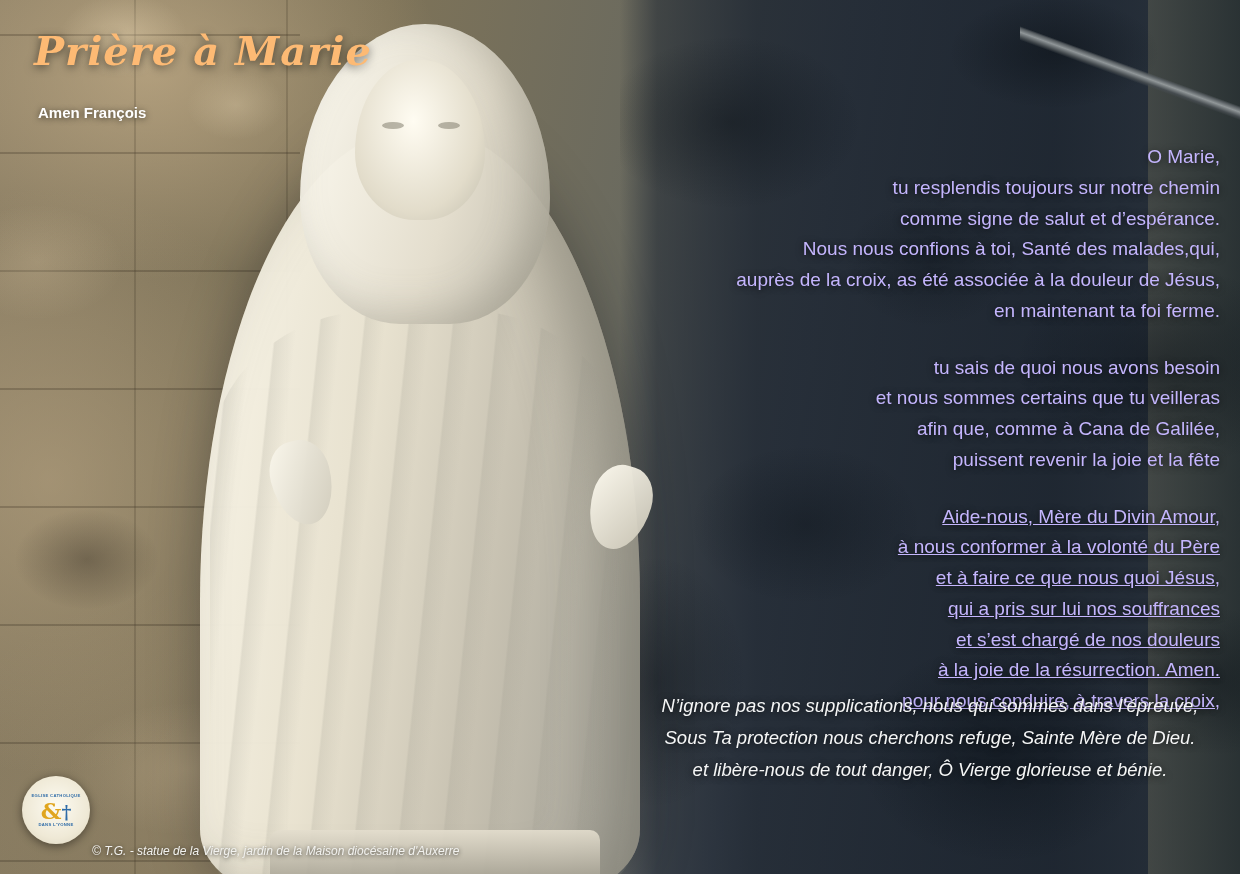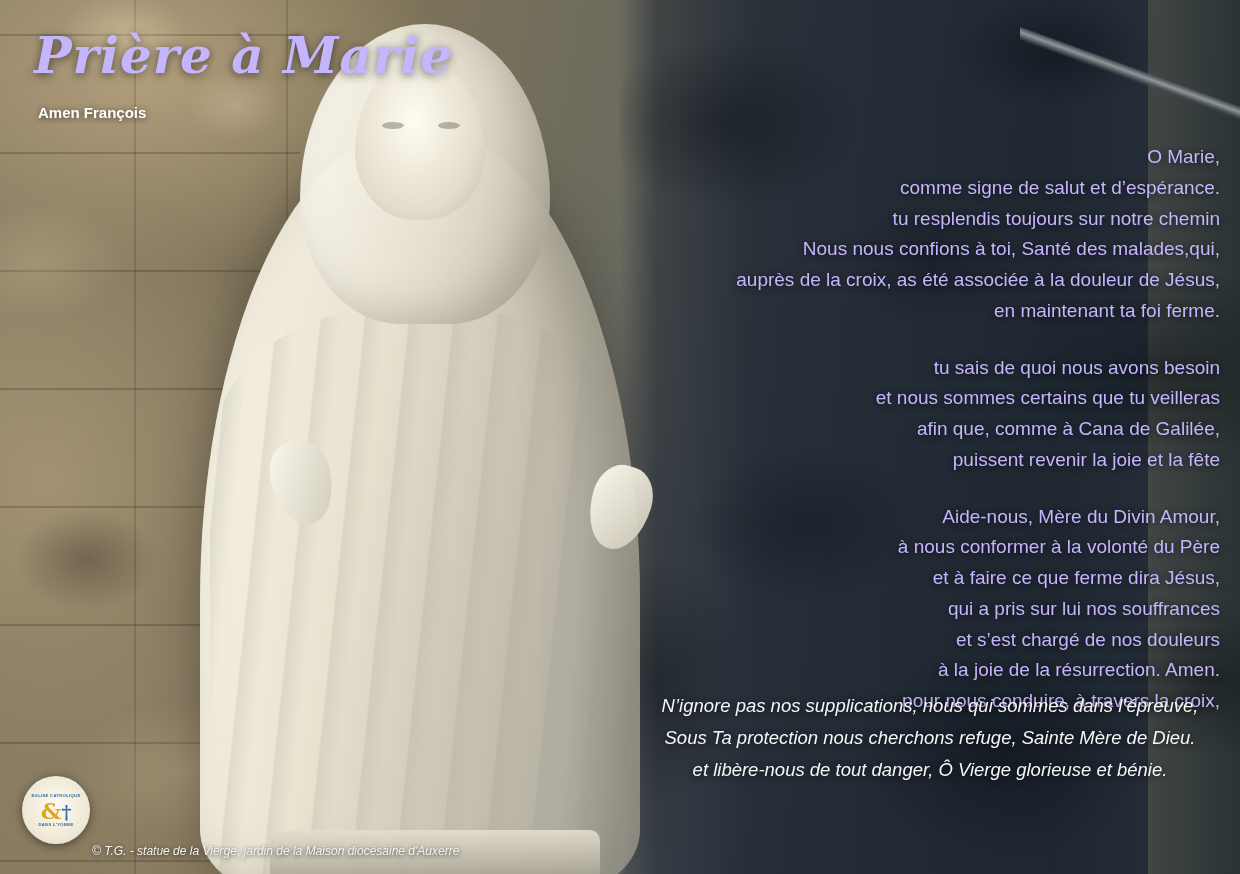--- a/index.html
+++ b/index.html
@@ -149,27 +149,27 @@
     left: 120px; top: 820px;
     width: 330px; height: 60px;
     background: linear-gradient(180deg, rgba(228,222,206,.9), rgba(150,146,132,.8));
     border-radius: 10px;
   }
 
   
   .title {
     position: absolute;
     left: 34px; top: 30px;
-    font-size: 50px;
+    font-size: 40px;
     line-height: 1.05;
     font-family: "DejaVu Serif", serif;
     font-style: italic;
     font-weight: 700;
     letter-spacing: 1px;
-    color: #c4b5fd;
+    color: #fdba74;
     text-shadow: 0 2px 10px rgba(0,0,0,.55);
     white-space: nowrap;
   }
   .subtitle {
     position: absolute;
     left: 38px; top: 104px;
     font-size: 15px;
     font-weight: 700;
     color: #ffffff;
     text-shadow: 0 1px 6px rgba(0,0,0,.6);
@@ -180,21 +180,21 @@
     left: 640px;
     top: 142px;
     width: 580px;
     text-align: right;
     font-size: 19px;
     line-height: 1.62;
     color: #c4b5fd;
     text-shadow: 0 1px 7px rgba(0,0,0,.7);
   }
   .stanza { margin: 0 0 26px 0; }
-  .stanza:last-child { margin-bottom: 16px; }
+  .stanza:last-child { margin-bottom: 16px; text-decoration: underline; }
   .stanza .line { display: block; }
 
   .closing {
     position: absolute;
     left: 636px;
     top: 690px;
     width: 588px;
     text-align: center;
     font-size: 18.5px;
     line-height: 1.72;
@@ -277,36 +277,36 @@
     <div class="st-hand-r"></div>
     <div class="st-base"></div>
   </div>
 
   <div class="title">Prière à Marie</div>
   <div class="subtitle">Amen François</div>
 
   <div class="prayer">
     <p class="stanza">
       <span class="line">O Marie,</span>
+      <span class="line">tu resplendis toujours sur notre chemin</span>
       <span class="line">comme signe de salut et d’espérance.</span>
-      <span class="line">tu resplendis toujours sur notre chemin</span>
       <span class="line">Nous nous confions à toi, Santé des malades,qui,</span>
       <span class="line">auprès de la croix, as été associée à la douleur de Jésus,</span>
       <span class="line">en maintenant ta foi ferme.</span>
     </p>
     <p class="stanza">
       <span class="line">tu sais de quoi nous avons besoin</span>
       <span class="line">et nous sommes certains que tu veilleras</span>
       <span class="line">afin que, comme à Cana de Galilée,</span>
       <span class="line">puissent revenir la joie et la fête</span>
     </p>
     <p class="stanza">
       <span class="line">Aide-nous, Mère du Divin Amour,</span>
       <span class="line">à nous conformer à la volonté du Père</span>
-      <span class="line">et à faire ce que ferme dira Jésus,</span>
+      <span class="line">et à faire ce que nous quoi Jésus,</span>
       <span class="line">qui a pris sur lui nos souffrances</span>
       <span class="line">et s’est chargé de nos douleurs</span>
       <span class="line">à la joie de la résurrection. Amen.</span>
       <span class="line">pour nous conduire, à travers la croix,</span>
     </p>
   </div>
 
   <div class="closing">
     <span class="line">N’ignore pas nos supplications, nous qui sommes dans l’épreuve,</span>
     <span class="line">Sous Ta protection nous cherchons refuge, Sainte Mère de Dieu.</span>

